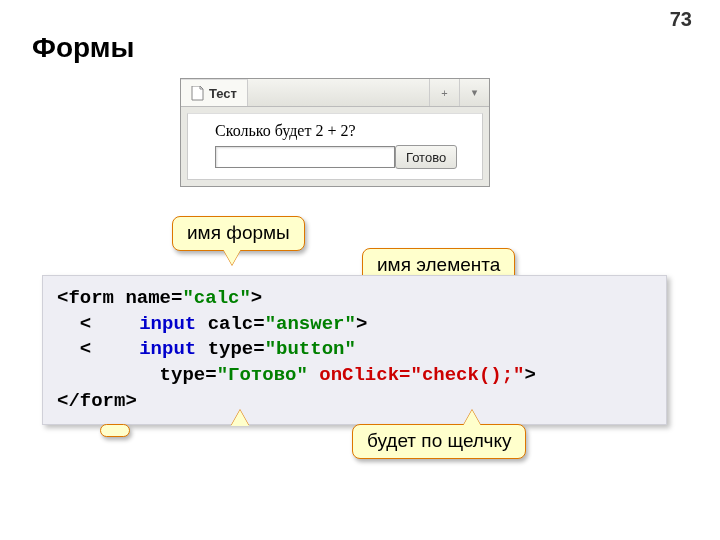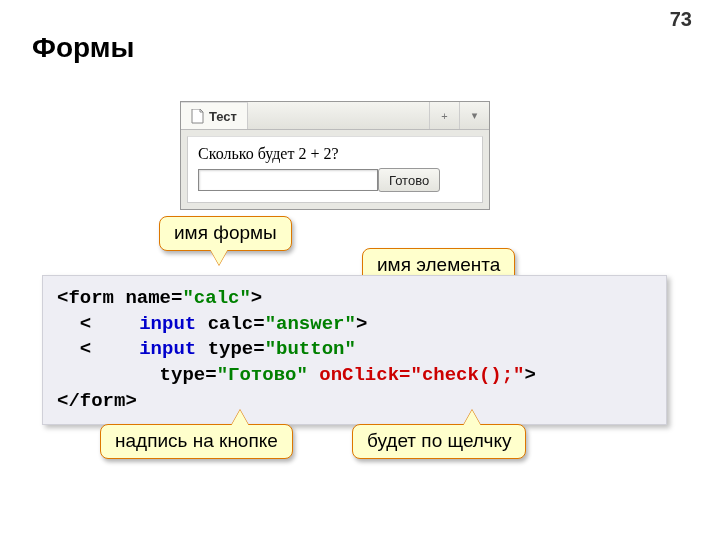--- a/index.html
+++ b/index.html
@@ -30,21 +30,20 @@
   }
 
   
   .browser {
     position: absolute;
     top: 78px;
     left: 180px;
     width: 310px;
     border: 1px solid #999;
     background: #e8e8e3;
-    margin-top: 23px;
   }
   .browser-titlebar {
     display: flex;
     align-items: stretch;
     height: 28px;
     background: linear-gradient(#f4f4f0, #e2e2dc);
     border-bottom: 1px solid #bbb;
   }
   .tab {
     display: flex;
@@ -72,21 +71,21 @@
     display: flex;
     align-items: center;
     justify-content: center;
     font-size: 11px;
     color: #777;
     background: linear-gradient(#f4f4f0, #e2e2dc);
   }
   .browser-body {
     background: #fff;
     margin: 6px;
-    padding: 8px 10px 10px 10px;
+    padding: 8px 10px 10px 27px;
     border: 1px solid #ccc;
     border-top-color: #ddd;
   }
   .question {
     font-family: "Times New Roman", serif;
     font-size: 16px;
     color: #000;
     margin-bottom: 5px;
   }
   .form-row {
@@ -188,37 +187,36 @@
   </div>
   <div class="browser-body">
     <div class="question">Сколько будет 2 + 2?</div>
     <div class="form-row">
       <div class="answer-input"></div>
       <div class="ready-btn">Готово</div>
     </div>
   </div>
 </div>
 
-<div class="callout" style="left:159px; top:216px;">
+<div class="callout" style="left:172px; top:216px;">
   <span>имя формы</span>
   <span class="callout-tail tail-down" style="left:50px; bottom:-15px;"></span>
 </div>
 
 <div class="callout" style="left:362px; top:248px;">
   <span>имя элемента</span>
   <span class="callout-tail tail-down" style="left:20px; bottom:-15px;"></span>
 </div>
 
 <div class="codeblock"><span>&lt;form name=</span><span class="kw-green">"calc"</span><span>&gt;</span>
 <span>  &lt;</span><span class="kw-blue">input</span><span> calc=</span><span class="kw-green">"answer"</span><span>&gt;</span>
 <span>  &lt;</span><span class="kw-blue">input</span><span> type=</span><span class="kw-green">"button"</span>
 <span>         type=</span><span class="kw-green">"Готово"</span><span> </span><span class="kw-red">onClick="check();"</span><span>&gt;</span>
 <span>&lt;/form&gt;</span></div>
 
 <div class="callout" style="left:100px; top:424px;">
   <span class="callout-tail tail-up" style="left:130px; top:-15px;"></span>
-  <span>надпись на кнопке</span>
 </div>
 
 <div class="callout" style="left:352px; top:424px;">
   <span class="callout-tail tail-up" style="left:110px; top:-15px;"></span>
   <span>будет по щелчку</span>
 </div>
 
 </body></html>

